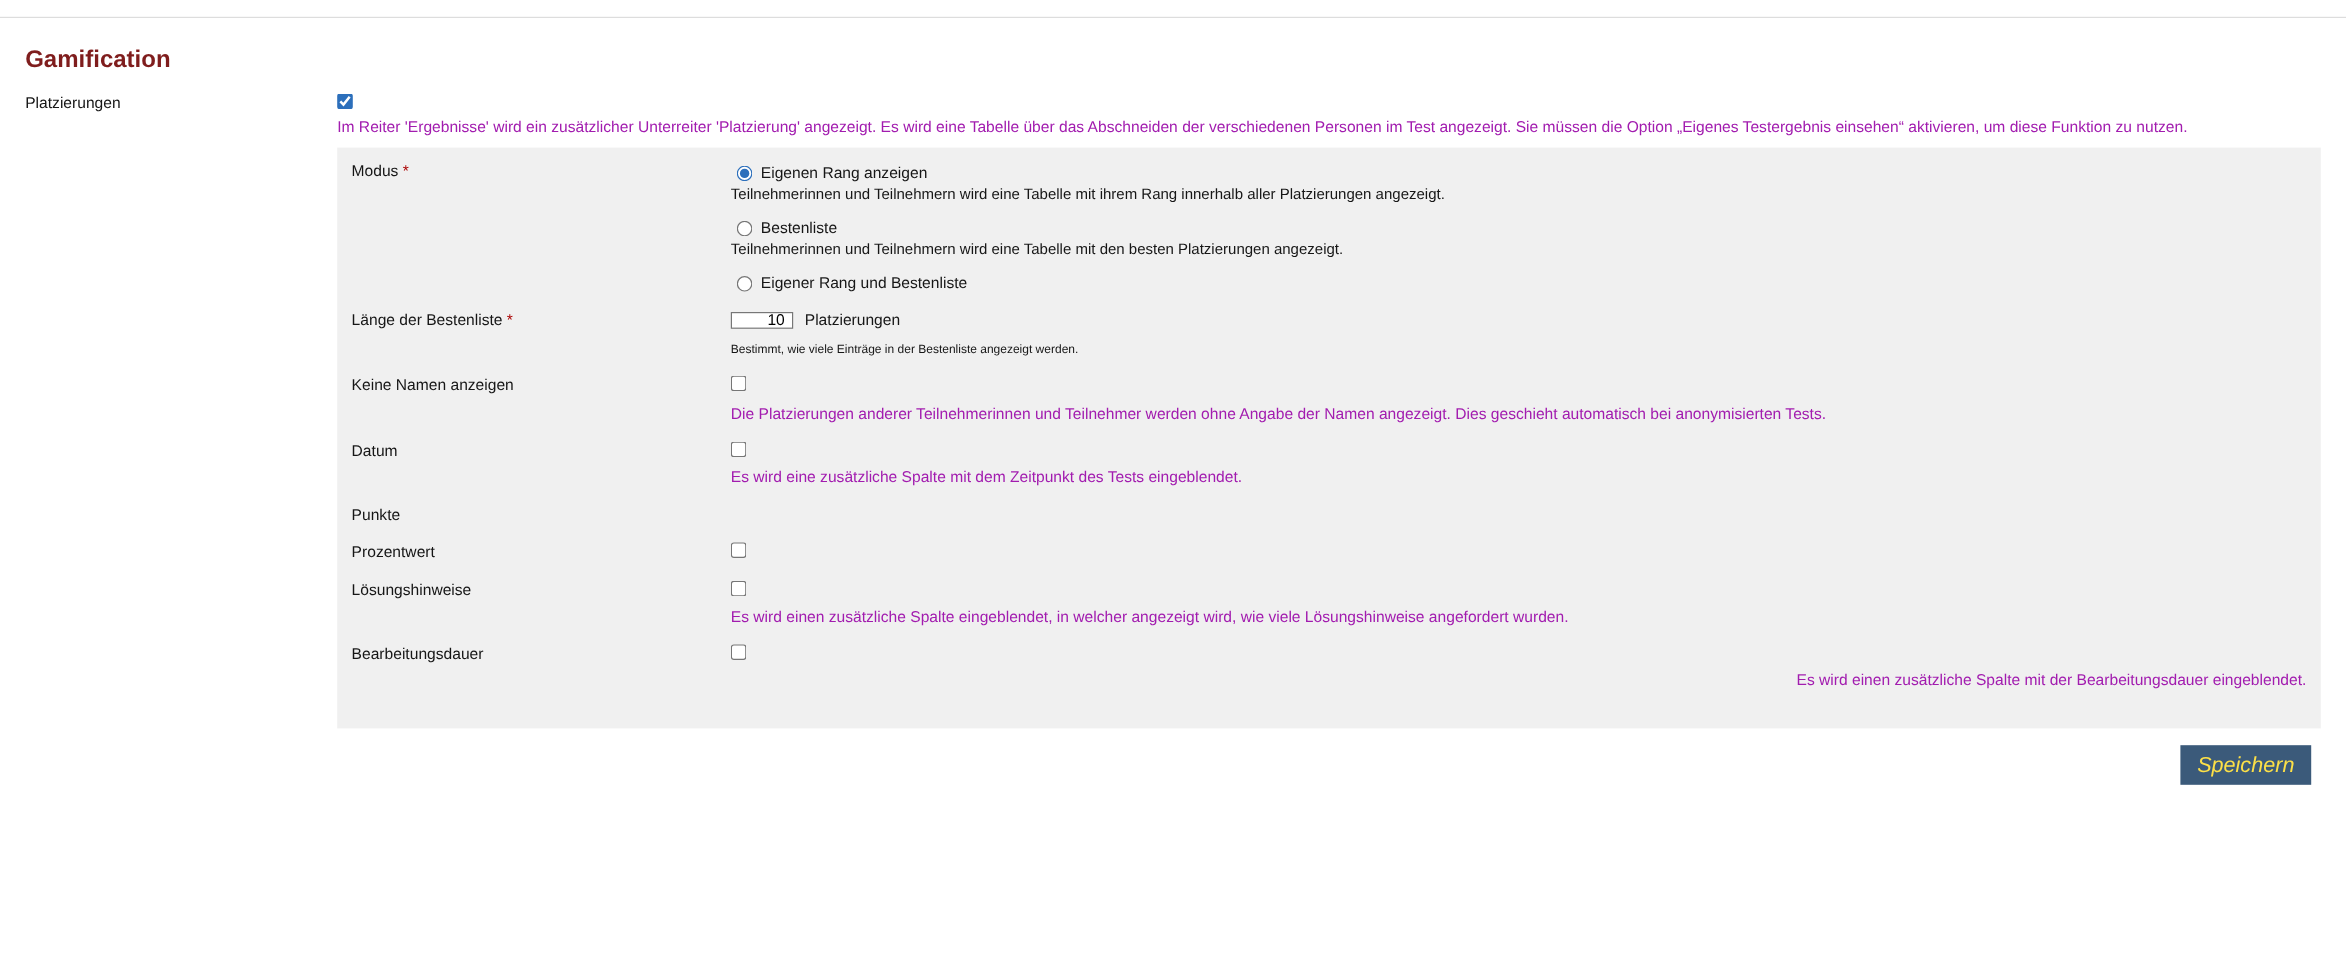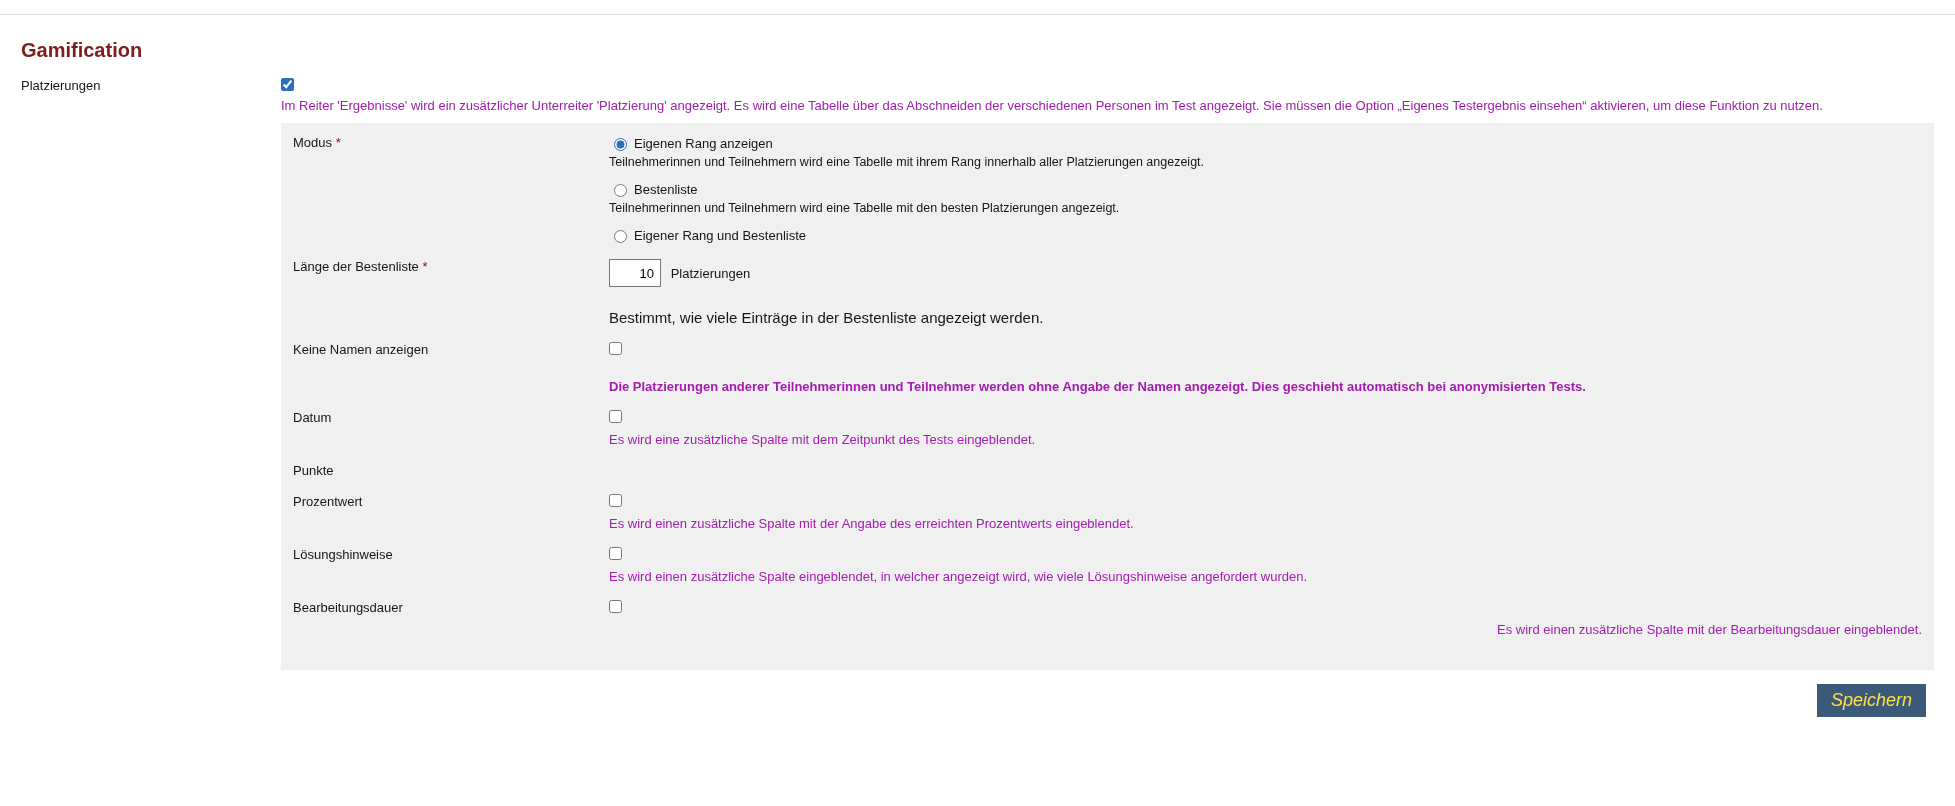--- a/index.html
+++ b/index.html
@@ -69,34 +69,34 @@
     font-size: 13px;
   }
   .radio-help {
     font-size: 12.5px;
     color: #161616;
     margin: 4px 0 12px 0;
   }
   .radio-help:last-child { margin-bottom: 0; }
   .num-input {
     width: 52px;
-    height: 28px;
+    height: 14px;
     text-align: right;
     padding: 2px 6px;
     font-size: 13px;
     border: 1px solid #777;
     background: #fff;
   }
   .inline-label {
     margin-left: 6px;
     font-size: 13px;
   }
   .help-under {
-    font-size: 15px;
-    margin-top: 22px;
+    font-size: 10px;
+    margin-top: 12px;
   }
   .check-line input[type="checkbox"] {
     margin: 0;
   }
   .footer {
     display: flex;
     justify-content: flex-end;
     margin-top: 14px;
     padding-right: 8px;
   }
@@ -163,38 +163,37 @@
             <span class="inline-label">Platzierungen</span>
             <div class="help-under">Bestimmt, wie viele Einträge in der Bestenliste angezeigt werden.</div>
           </div>
         </div>
 
         <div id="options-container">
             <div class="sub-row">
               <div class="sub-label-col">Keine Namen anzeigen</div>
               <div class="sub-value-col">
                 <div class="check-line"><input type="checkbox" style=""></div>
-                <div class="desc" style="margin-top: 21px; font-weight: bold;">Die Platzierungen anderer Teilnehmerinnen und Teilnehmer werden ohne Angabe der Namen angezeigt. Dies geschieht automatisch bei anonymisierten Tests.</div>
+                <div class="desc" style="margin-top: 8px;">Die Platzierungen anderer Teilnehmerinnen und Teilnehmer werden ohne Angabe der Namen angezeigt. Dies geschieht automatisch bei anonymisierten Tests.</div>
               </div>
             </div>
             <div class="sub-row">
               <div class="sub-label-col">Datum</div>
               <div class="sub-value-col">
                 <div class="check-line"><input type="checkbox" style=""></div>
                 <div class="desc" style="margin-top: 6px;">Es wird eine zusätzliche Spalte mit dem Zeitpunkt des Tests eingeblendet.</div>
               </div>
             </div>
             <div class="sub-row">
               <div class="sub-label-col">Punkte</div>
             </div>
             <div class="sub-row">
               <div class="sub-label-col">Prozentwert</div>
               <div class="sub-value-col">
                 <div class="check-line"><input type="checkbox" style=""></div>
-                <div class="desc" style="margin-top: 6px;">Es wird einen zusätzliche Spalte mit der Angabe des erreichten Prozentwerts eingeblendet.</div>
               </div>
             </div>
             <div class="sub-row">
               <div class="sub-label-col">Lösungshinweise</div>
               <div class="sub-value-col">
                 <div class="check-line"><input type="checkbox" style=""></div>
                 <div class="desc" style="margin-top: 6px;">Es wird einen zusätzliche Spalte eingeblendet, in welcher angezeigt wird, wie viele Lösungshinweise angefordert wurden.</div>
               </div>
             </div>
             <div class="sub-row">

